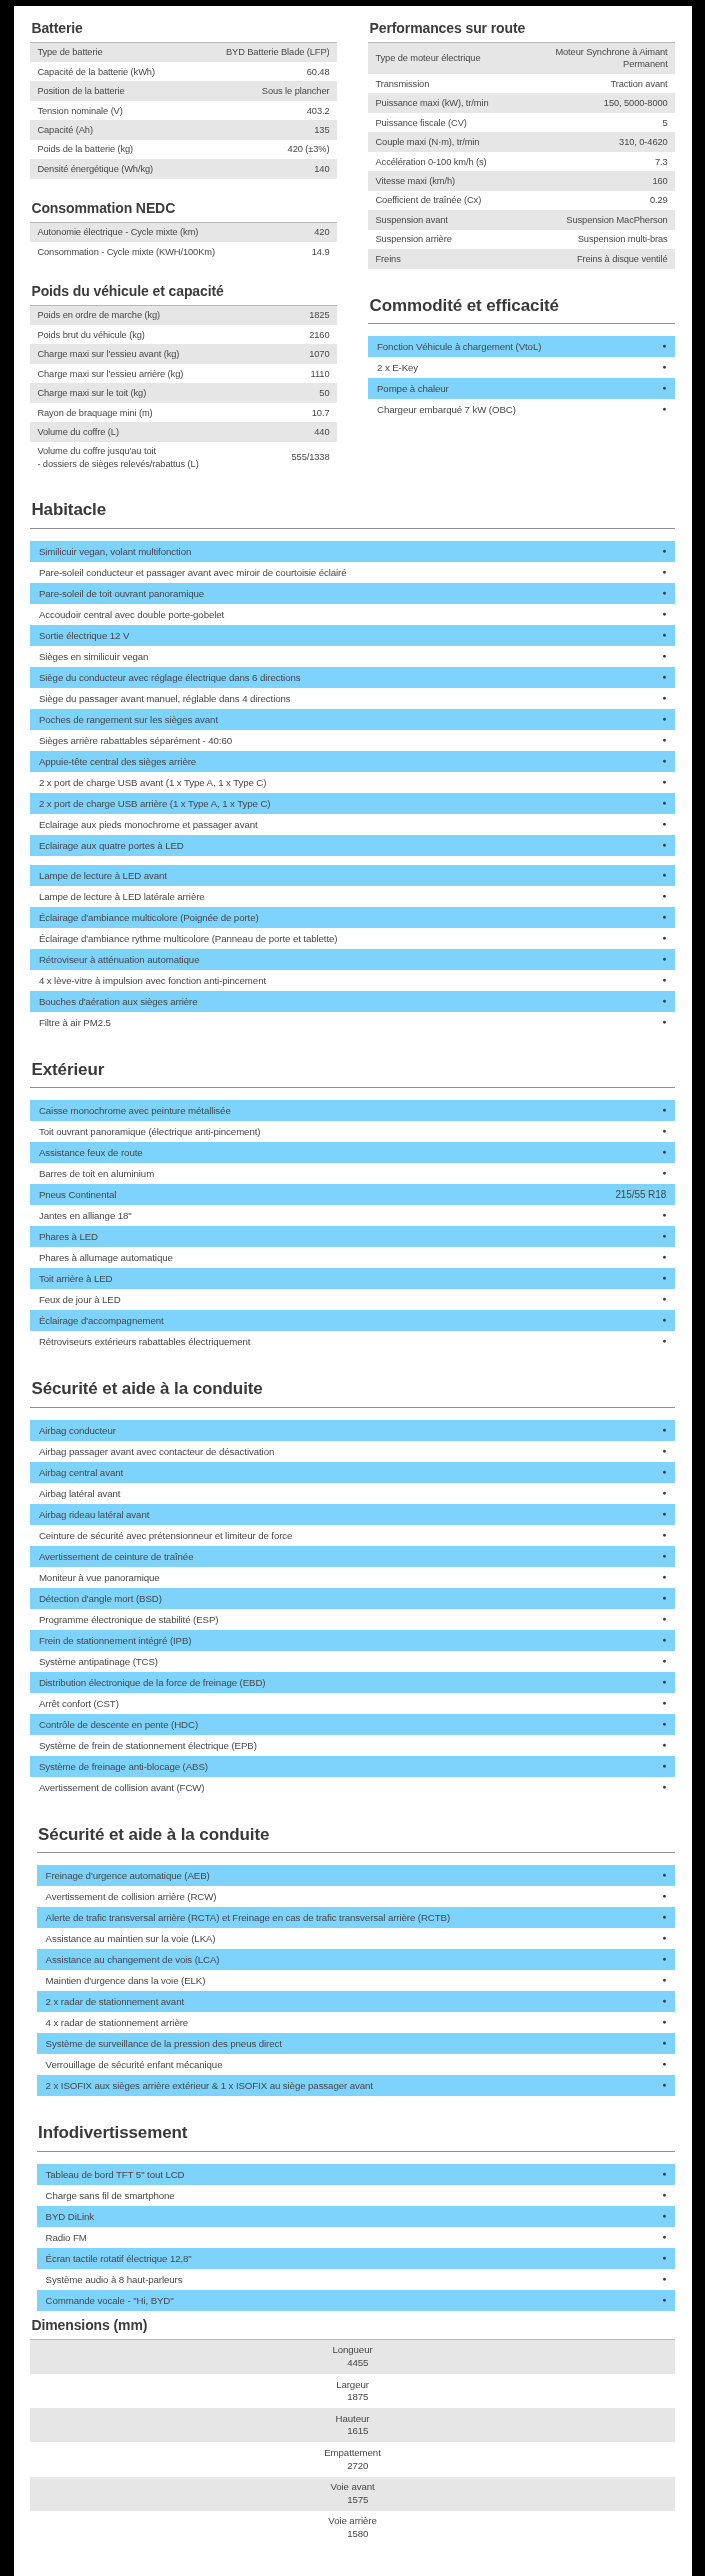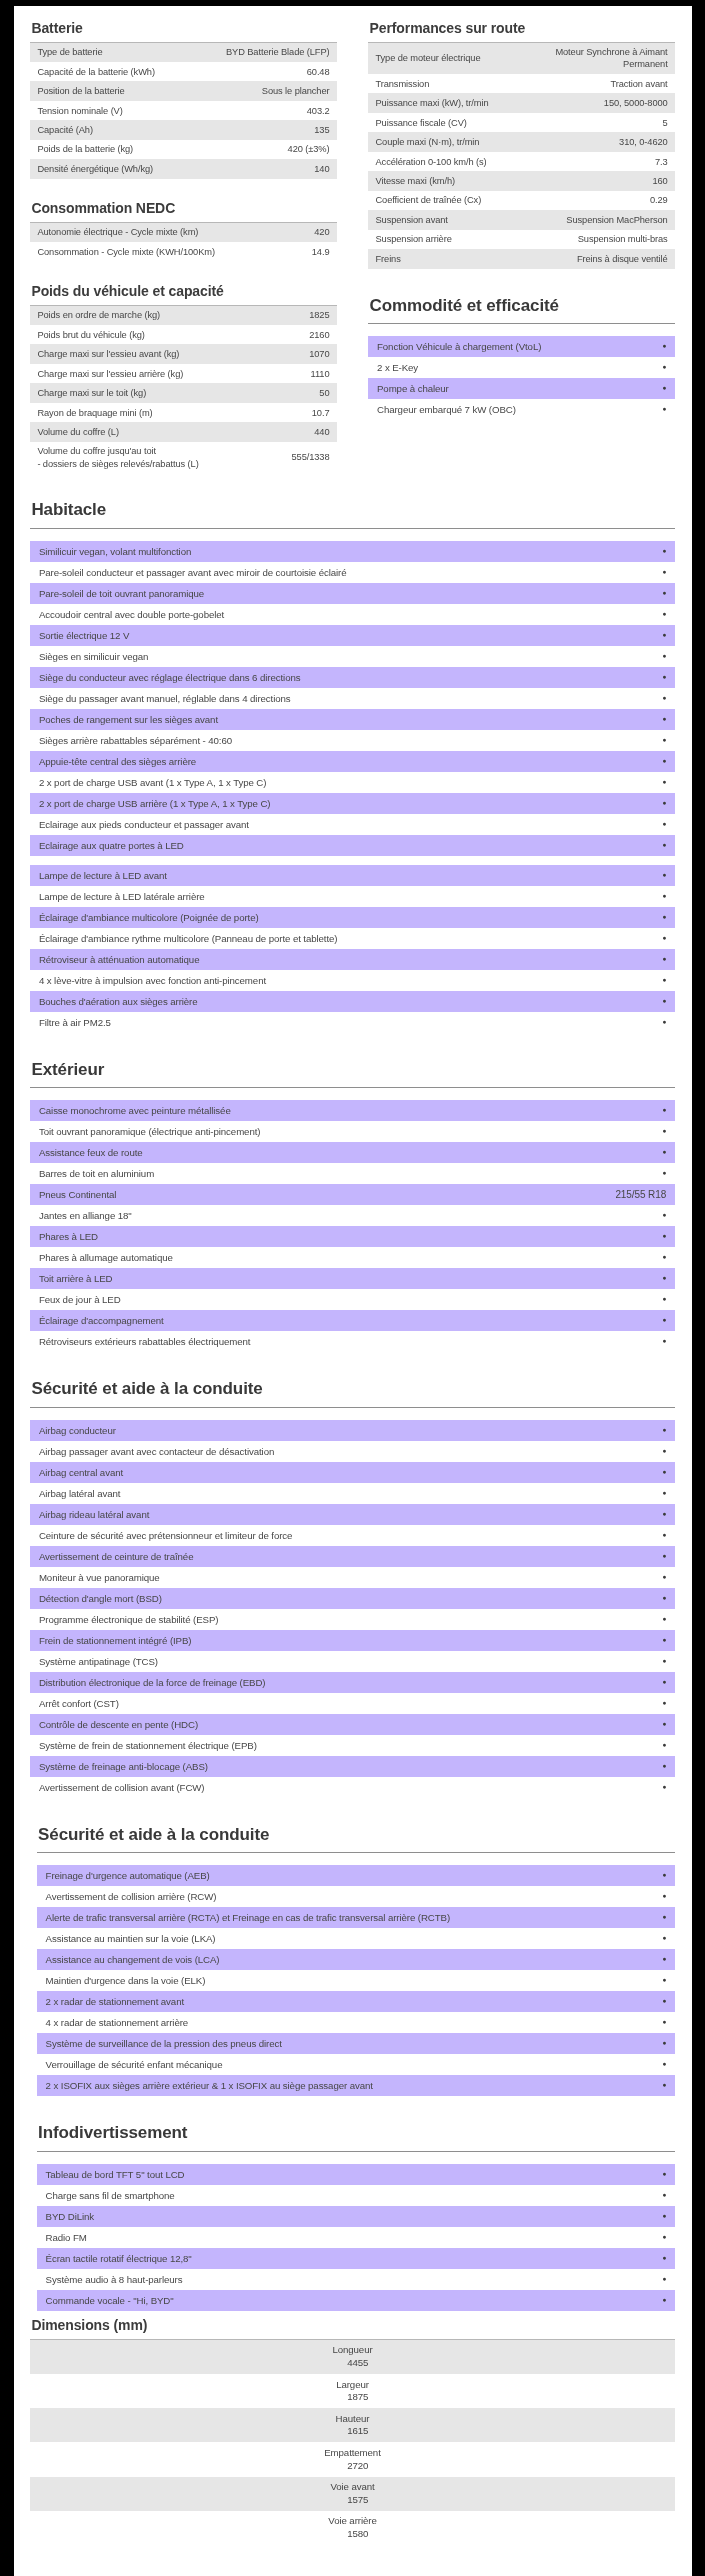--- a/index.html
+++ b/index.html
@@ -28,21 +28,21 @@
   .kv-row.shade{background:#e6e6e6;}
   .kv-label{text-align:left;white-space:pre-line;}
   .kv-value{text-align:right;margin-left:10.5px;max-width:46%;}
   
   .top-grid{display:grid;grid-template-columns:1fr 1fr;column-gap:31px;align-items:start;}
   
   .feature-row{
     display:flex;justify-content:space-between;align-items:center;
     height:21px;padding:0 9px;font-size:9.7px;
   }
-  .feature-row.shade{background:#c4b5fd;}
+  .feature-row.shade{background:#7dd3fc;}
   .bullet{font-size:6.7px;color:#3a3a3a;line-height:1;}
   .feature-value{font-size:10px;}
   .group-gap{height:9px;}
   section.indent{padding-left:6.7px;}
   
   .dims .kv-row{font-size:9.7px;padding:4.5px 9px;flex-direction:column;}
   
   .car-figure{margin:4.5px 0 0;padding:0;}
   .dims-svg{display:block;width:100%;height:auto;}
 </style>
@@ -261,21 +261,21 @@
           </div>
           <div class="feature-row">
             <div class="feature-label">2 x port de charge USB avant  (1 x Type A, 1 x Type C)</div>
             <span class="bullet">●</span>
           </div>
           <div class="feature-row shade">
             <div class="feature-label">2 x port de charge USB arrière (1 x Type A, 1 x Type C)</div>
             <span class="bullet">●</span>
           </div>
           <div class="feature-row">
-            <div class="feature-label">Eclairage aux pieds conducteur et passager avant</div>
+            <div class="feature-label">Eclairage aux pieds monochrome et passager avant</div>
             <span class="bullet">●</span>
           </div>
           <div class="feature-row shade">
             <div class="feature-label">Eclairage aux quatre portes à LED</div>
             <span class="bullet">●</span>
           </div>
         </div>
         <div class="group-gap"></div>
         <div class="feature-table">
           <div class="feature-row shade">

